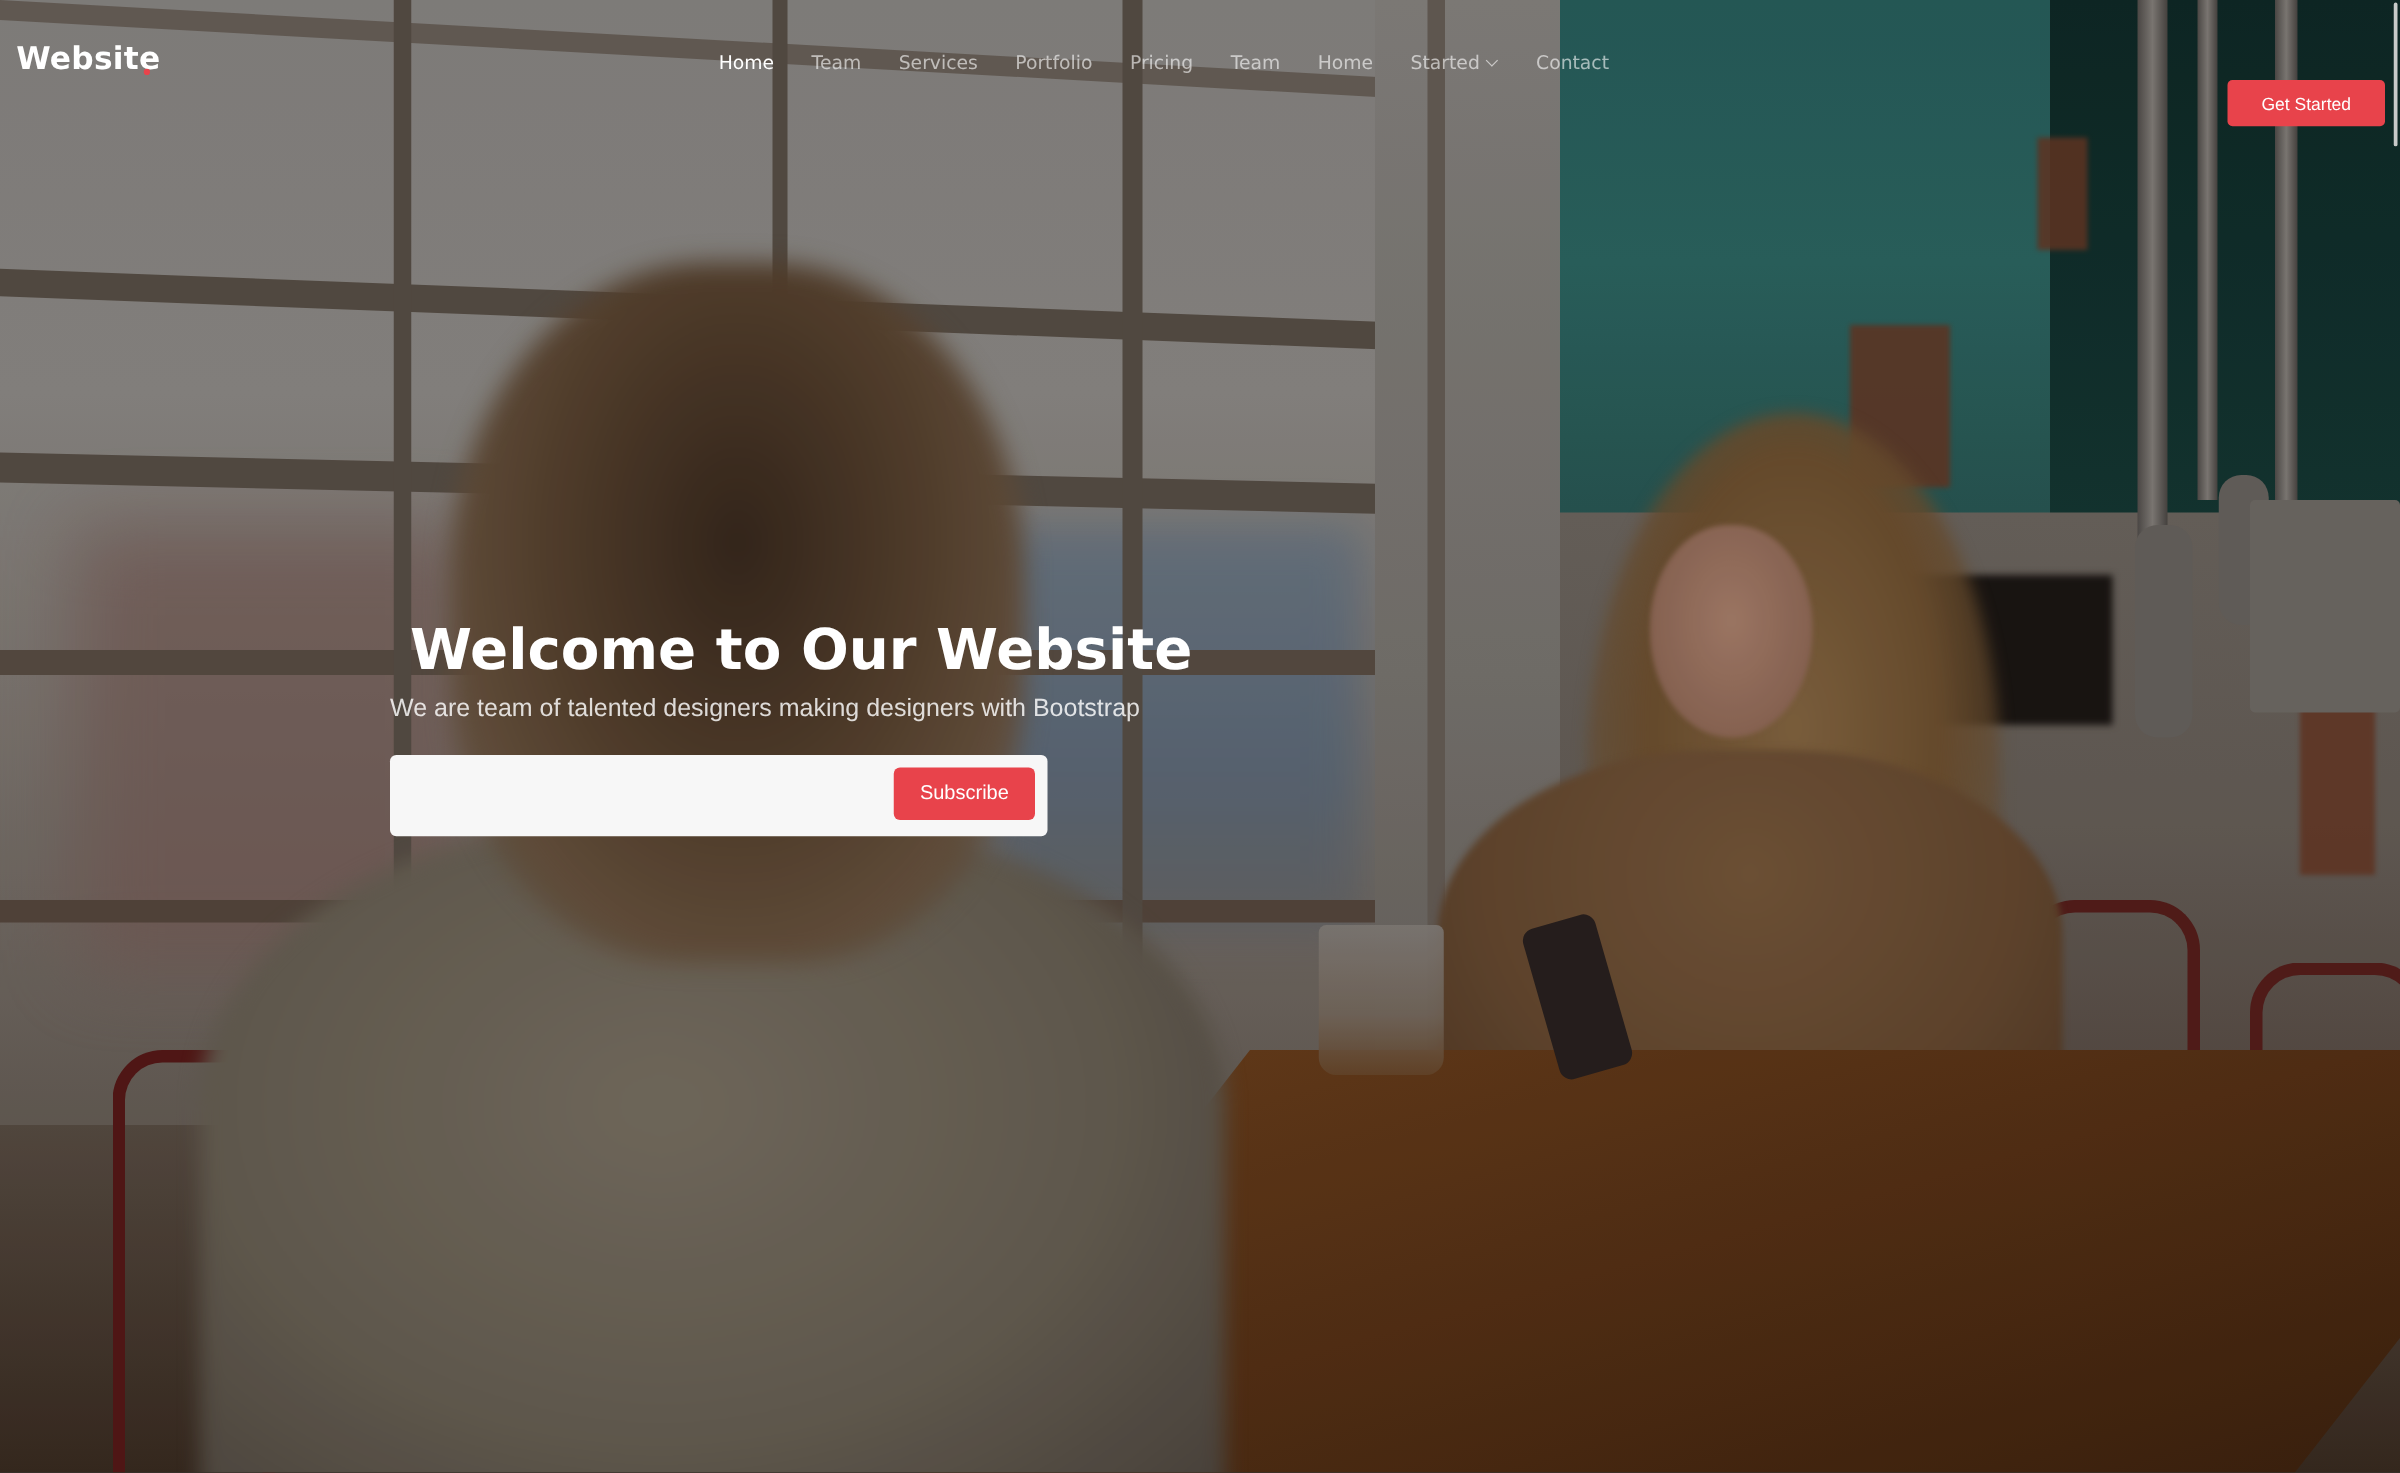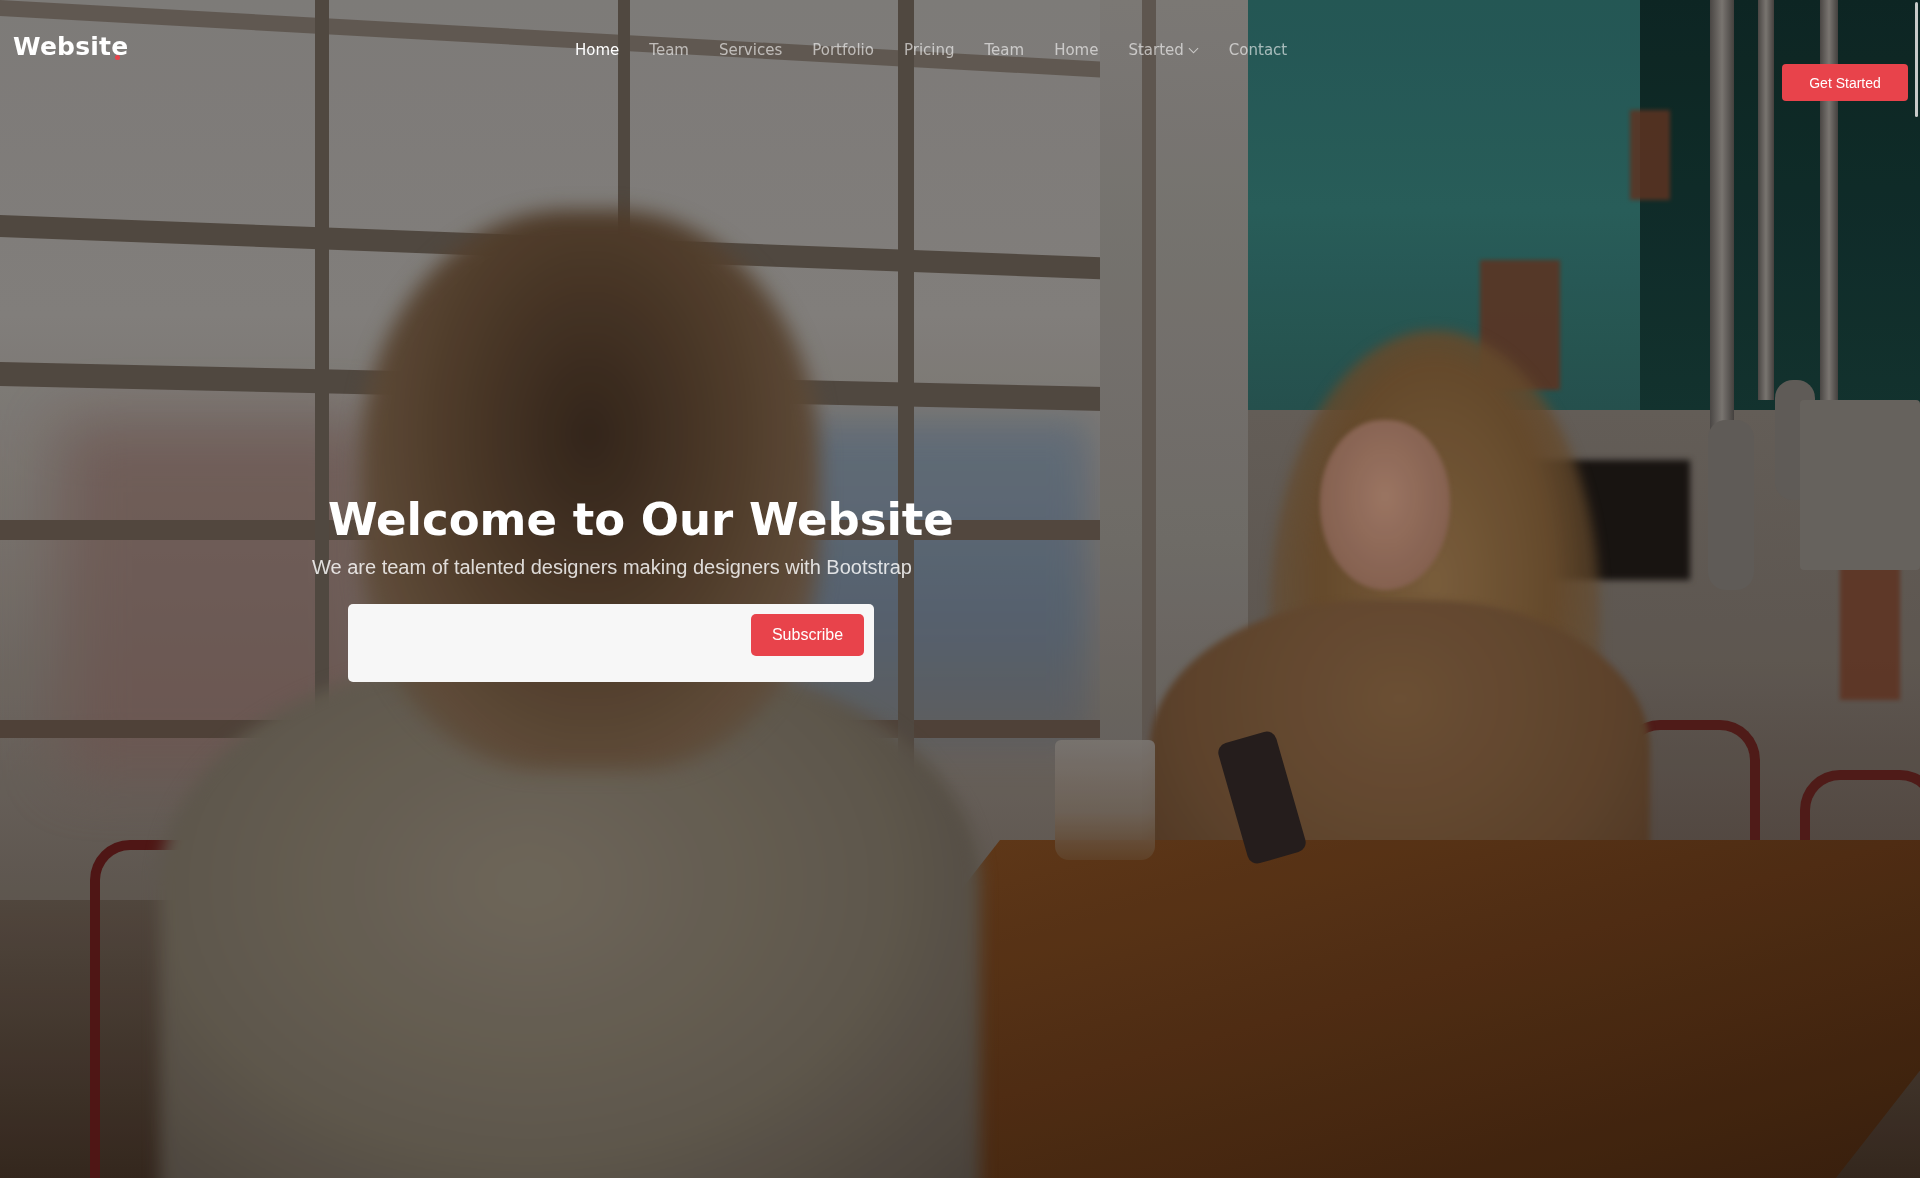--- a/index.html
+++ b/index.html
@@ -152,22 +152,22 @@
       position: absolute; left: 312px; top: 493px;
       font-family: "DejaVu Sans", sans-serif; font-weight: bold;
       font-size: 45px; color: #ffffff; letter-spacing: 0px; white-space: nowrap; margin-left: 16px;
     }
     .hero-sub {
       position: absolute; left: 312px; top: 556px;
       font-family: "Liberation Sans", sans-serif;
       font-size: 20px; color: rgba(255,255,255,0.82); white-space: nowrap;
     }
     .subscribe-form {
-      position: absolute; left: 312px; top: 604px; width: 526px; height: 78px;
-      background: #f7f7f7; border-radius: 5px; margin-left: 36px;
+      position: absolute; left: 312px; top: 604px; width: 526px; height: 65px;
+      background: #f7f7f7; border-radius: 5px;
     }
     .subscribe-input {
       position: absolute; left: 8px; top: 8px; width: 390px; height: 46px;
       border: none; outline: none; background: transparent;
       font-family: "Liberation Sans", sans-serif; font-size: 16px; color: #333;
     }
     .subscribe-button {
       position: absolute; right: 10px; top: 10px; width: 113px; height: 42px;
       border: none; border-radius: 5px; color: #ffffff;
       font-family: "Liberation Sans", sans-serif; font-size: 16px; cursor: pointer;

